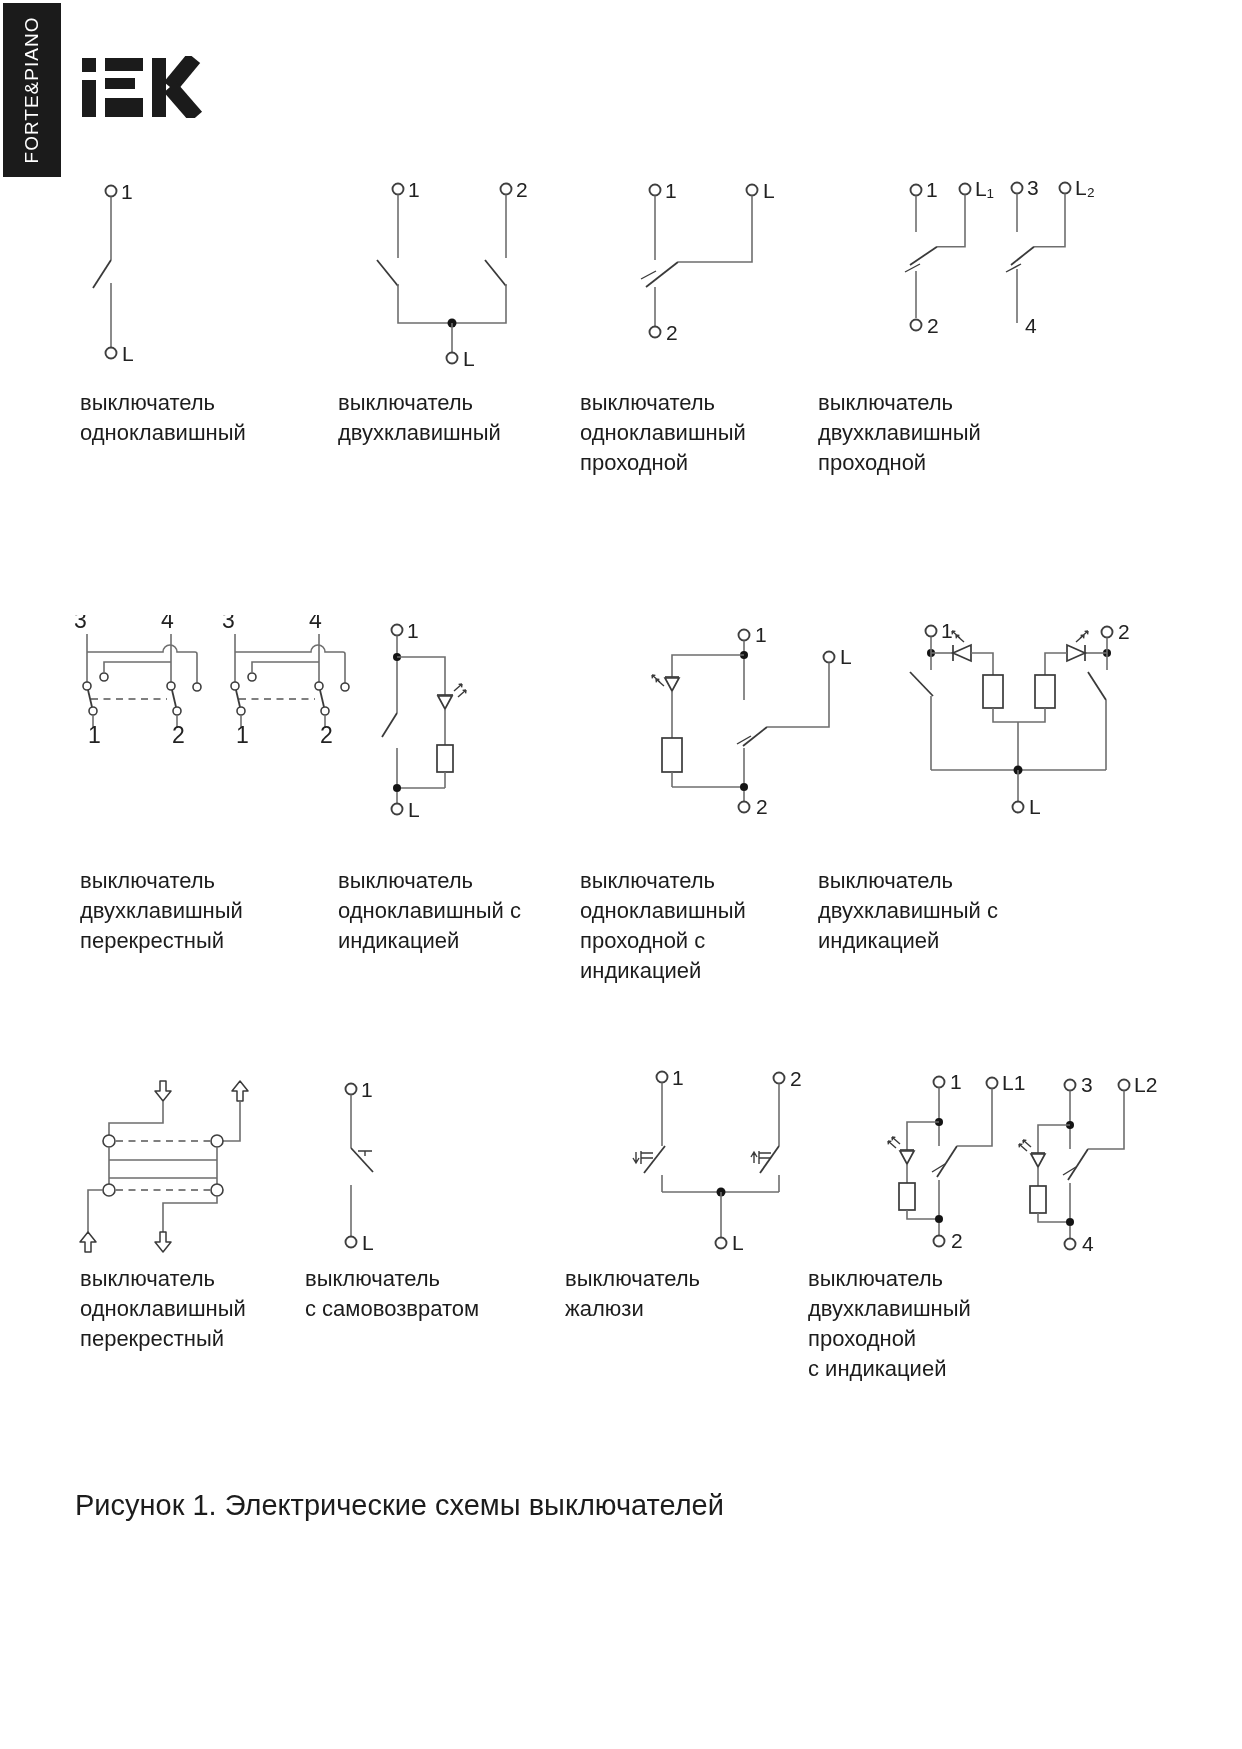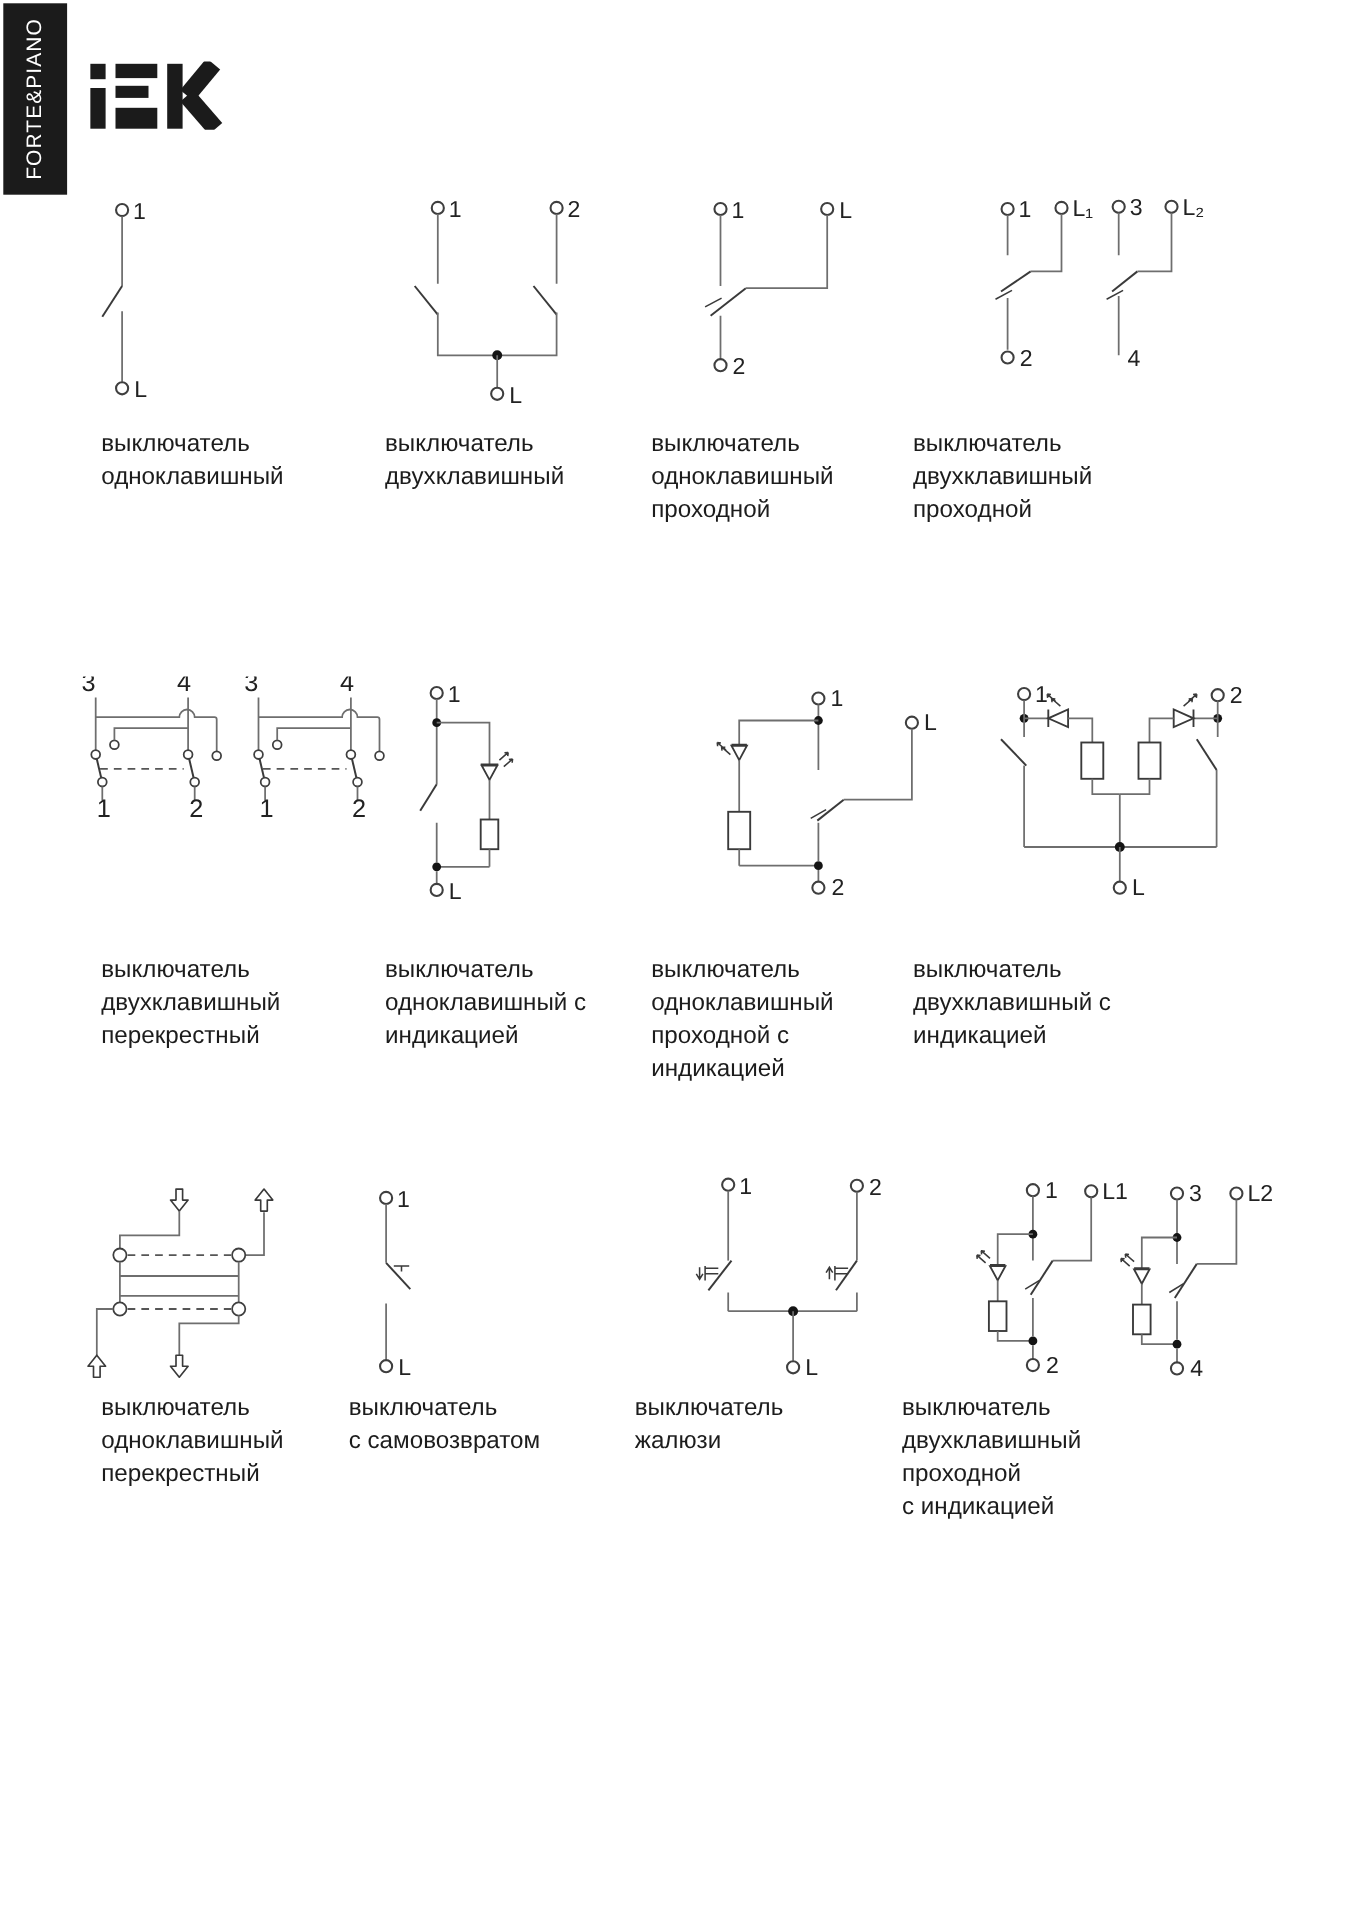--- a/index.html
+++ b/index.html
@@ -14,21 +14,21 @@
   }
   .brandbar span {
     position:absolute; left:50%; top:50%;
     transform:translate(-50%,-50%) rotate(-90deg);
     white-space:nowrap; color:#ffffff; font-size:19px; letter-spacing:1px;
     font-family:"Liberation Sans","DejaVu Sans",sans-serif;
   }
   .diagram { position:absolute; }
   .dlabel {
     position:absolute; white-space:pre-line;
-    font-size:22px; line-height:30px; color:#1c1c1c;margin-left:12px;
+    font-size:22px; line-height:30px; color:#1c1c1c;
   }
   .caption {
     position:absolute; left:75px; top:1489px;
     font-size:29px; color:#1c1c1c;
   }
   
   .w    { stroke:#6e6e6e; stroke-width:1.6; fill:none; }
   .b    { stroke:#3a3a3a; stroke-width:1.8; fill:none; }
   .th   { stroke:#3a3a3a; stroke-width:1.4; fill:none; }
   .cmp  { stroke:#3a3a3a; stroke-width:1.7; fill:none; }
@@ -409,14 +409,15 @@
 перекрестный</div>
   <div class="dlabel" style="left:305px;top:1264px">выключатель
 с самовозвратом</div>
   <div class="dlabel" style="left:565px;top:1264px">выключатель
 жалюзи</div>
   <div class="dlabel" style="left:808px;top:1264px">выключатель
 двухклавишный
 проходной
 с индикацией</div>
 
+  <div class="caption">Рисунок 1. Электрические схемы выключателей</div>
 
 </div>
 
 </body></html>

